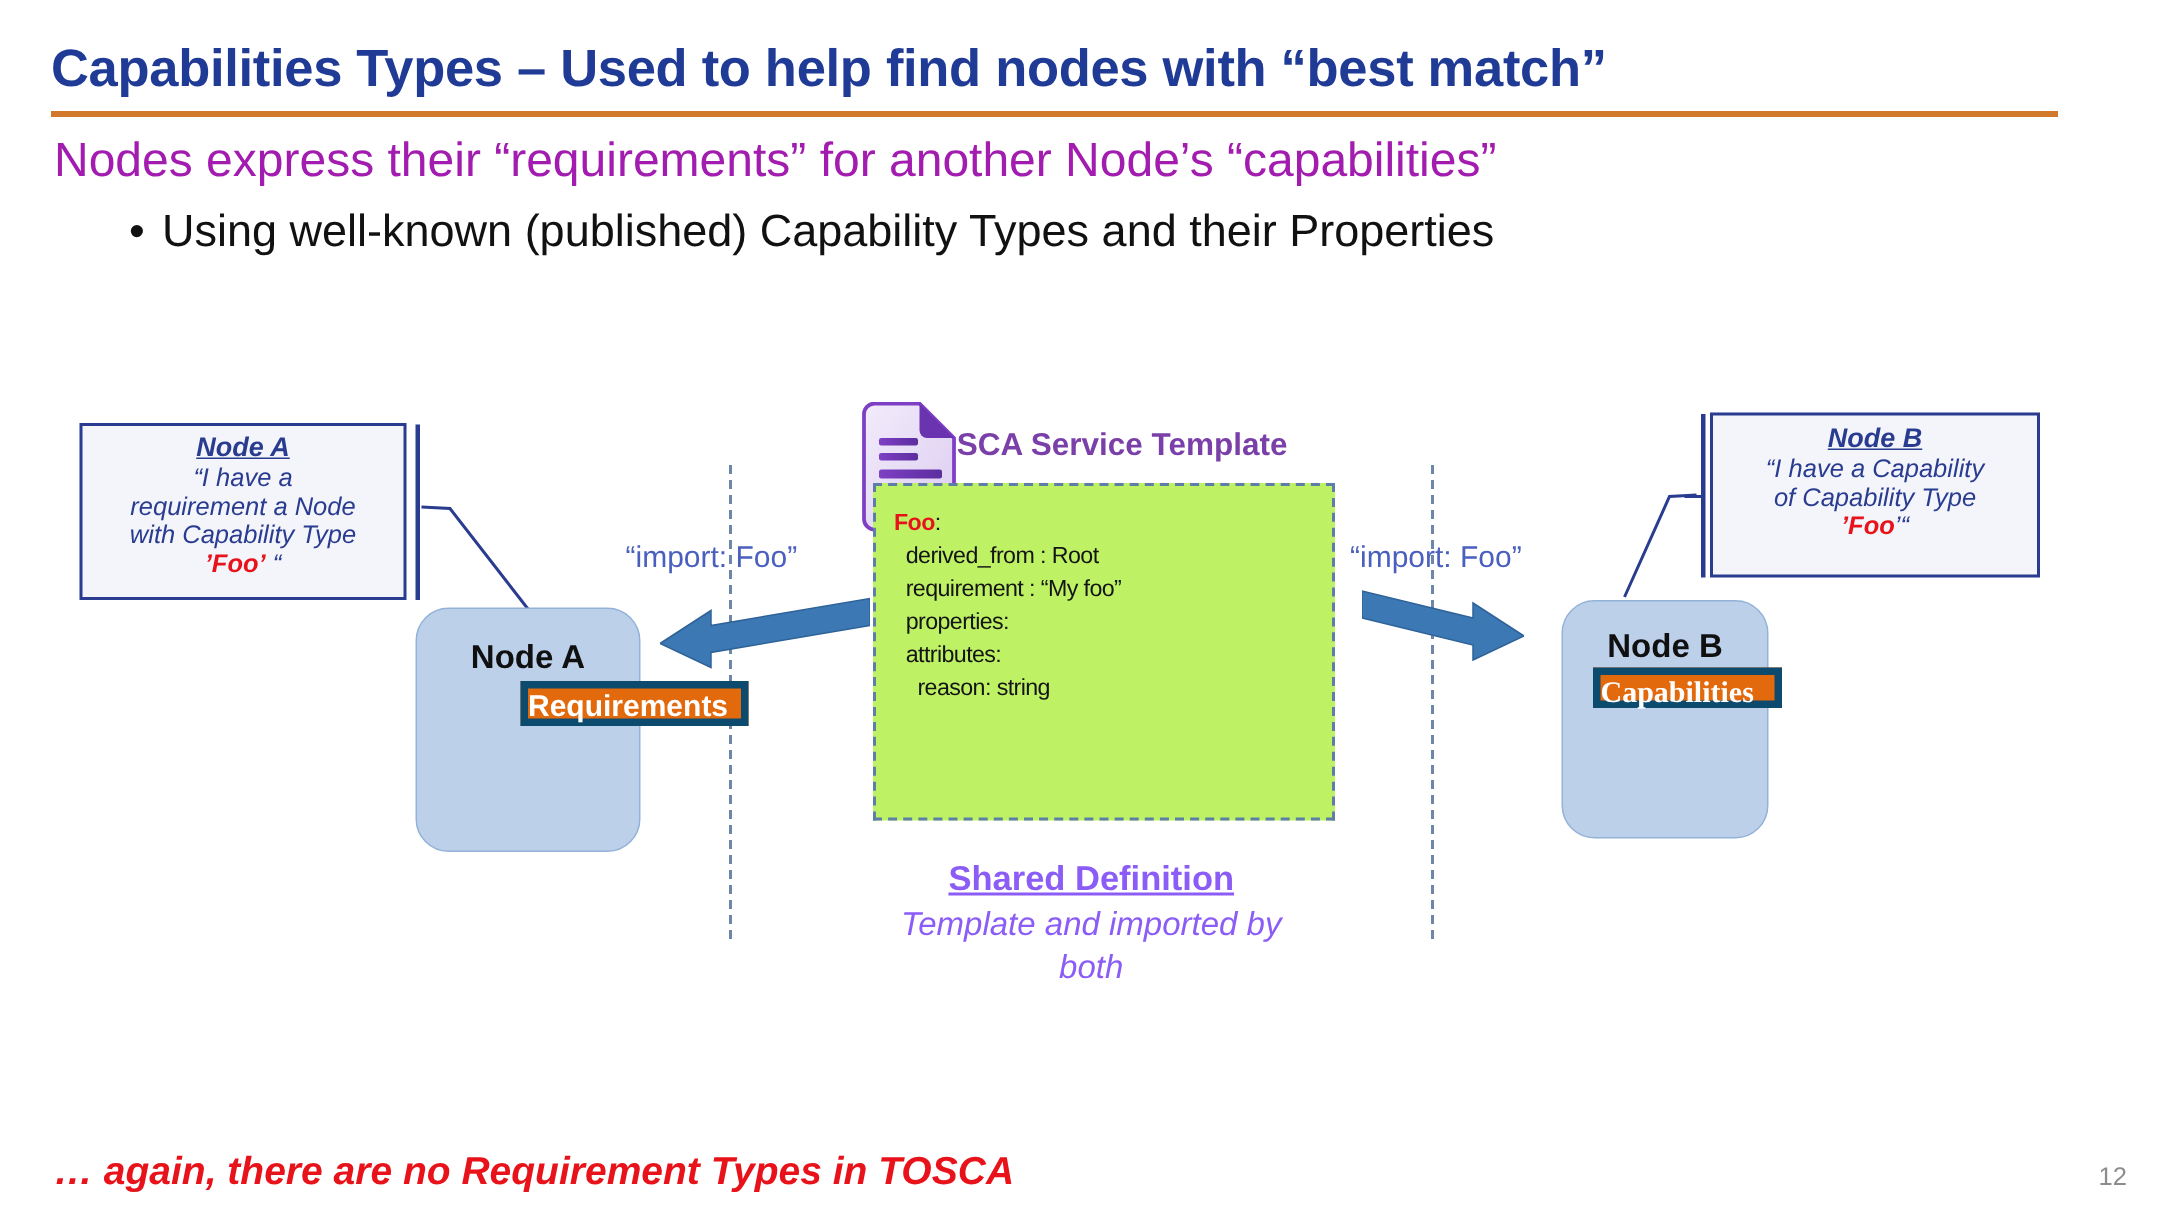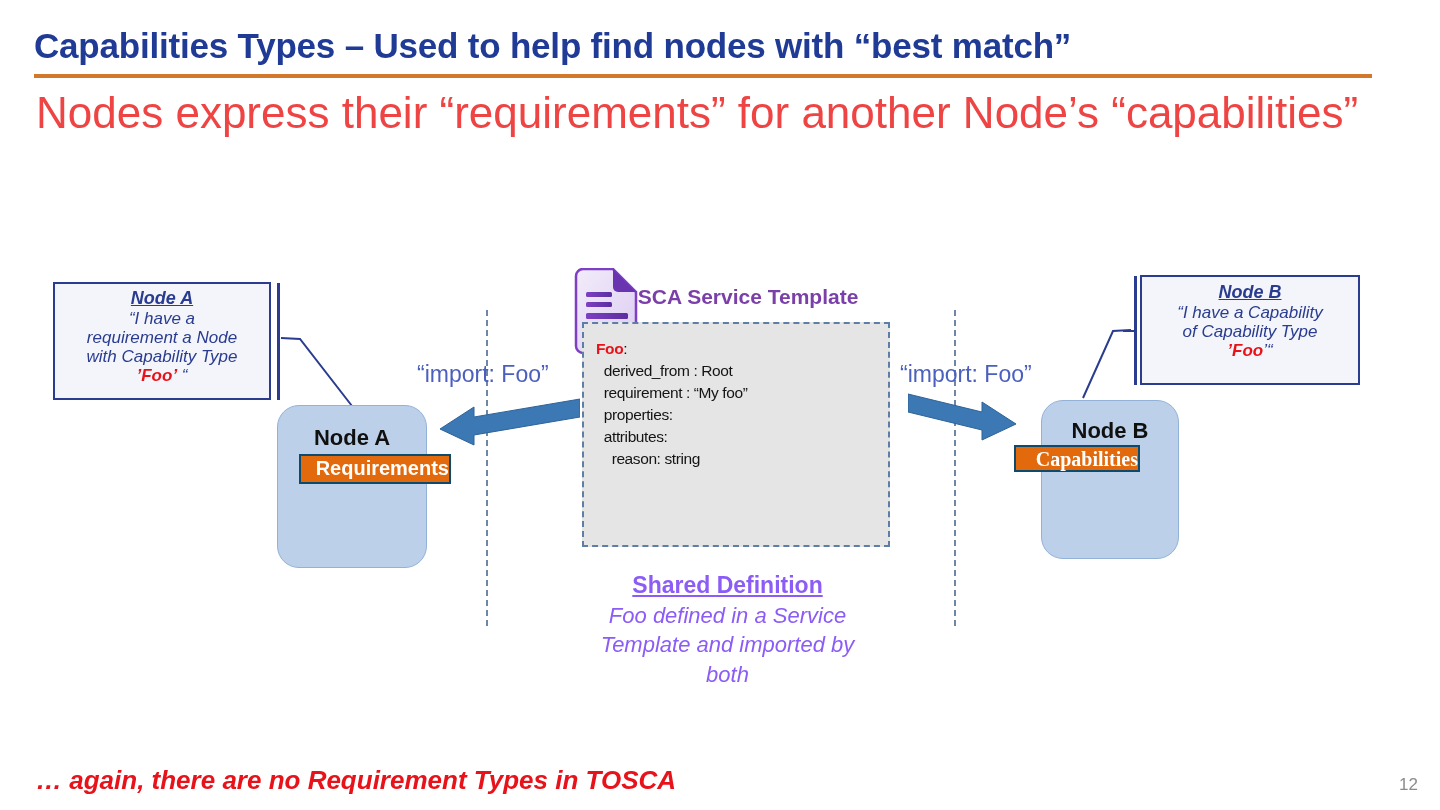--- a/index.html
+++ b/index.html
@@ -28,22 +28,22 @@
   .title-rule {
     position: absolute;
     left: 34px; top: 74px;
     width: 1338px; height: 4px;
     background: #D2782B;
   }
   .subtitle {
     position: absolute;
     left: 36px; top: 88px;
     width: 1340px;
-    font-size: 44px;
-    color: #ef4444;
+    font-size: 32px;
+    color: #a21caf;
     white-space: nowrap;
   }
   .bullet-row {
     position: absolute;
     left: 86px; top: 138px;
     width: 1300px;
     font-size: 30px;
     color: #111111;
     white-space: nowrap;
   }
@@ -132,26 +132,27 @@
     font-weight: bold;
     color: #101010;
   }
   .node-a .node-label { top: 19px; }
   .node-b .node-label { top: 17px; }
 
   .chip {
     position: absolute;
     box-sizing: border-box;
     background: #E2690C;
-    border: 2px solid #0c4a6e;
+    border: 5px solid #0c4a6e;
     color: #ffffff;
     font-size: 20px;
     font-weight: bold;
-    text-align: right;
+    text-align: left;
     line-height: 1.02;
+    margin-left: 48px;
   }
   .chip-req {
     left: 299px; top: 454px;
     width: 152px; height: 30px;
     padding-top: 2px;
   }
   .chip-cap {
     left: 1014px; top: 445px;
     width: 126px; height: 27px;
     padding-top: 2px;
@@ -170,21 +171,21 @@
     color: #7A3FA8;
     white-space: nowrap;
   }
   .doc-icon { position: absolute; left: 570px; top: 268px; }
 
   .code-block {
     position: absolute;
     left: 582px; top: 322px;
     width: 308px; height: 225px;
     box-sizing: border-box;
-    background: #e5e5e5;
+    background: #bef264;
     border: 2px dashed #5E7EA8;
     padding: 14px 0 0 12px;
     font-family: "Liberation Sans", sans-serif;
     font-size: 15.5px;
     color: #141414;
     line-height: 1.42;
     letter-spacing: -0.4px;
   }
   .code-block .k-foo { color: #E8131A; font-weight: bold; }
   .code-line { white-space: pre; }
@@ -206,21 +207,21 @@
   .shared-cap .sc-body {
     font-size: 22px;
     font-style: italic;
     line-height: 1.33;
     display: block;
   }
 
   
   .import-label {
     position: absolute;
-    font-size: 23px;
+    font-size: 20px;
     color: #4A5FBE;
     white-space: nowrap;
   }
   .imp-left  { left: 417px; top: 361px; }
   .imp-right { left: 900px; top: 361px; }
 
   
   .footer-note {
     position: absolute;
     left: 36px; top: 765px;
@@ -238,20 +239,23 @@
   }
 </style>
 </head>
 <body>
 
 <div class="slide">
 
   <div class="title">Capabilities Types – Used to help find nodes with “best match”</div>
   <div class="title-rule"></div>
   <div class="subtitle">Nodes express their “requirements” for another Node’s “capabilities”</div>
+  <div class="bullet-row">
+    <span class="bullet-dot">•</span><span>Using well-known (published) Capability Types and their Properties</span>
+  </div>
 
   <div class="dash-line dash-left"></div>
   <div class="dash-line dash-right"></div>
 
   <svg class="leader" style="left:0;top:0;width:1440px;height:810px;position:absolute;pointer-events:none;">
     <polyline points="281,338 300,339 352,406" fill="none" stroke="#2A3C8F" stroke-width="2"></polyline>
     <polyline points="1131,330 1113,331 1083,398" fill="none" stroke="#2A3C8F" stroke-width="2"></polyline>
   </svg>
 
   <div class="callout callout-a">
@@ -318,21 +322,20 @@
     <div class="code-line"><span class="k-foo">Foo</span><span>:</span></div>
     <div class="code-line">  derived_from : Root</div>
     <div class="code-line">  requirement : “My foo”</div>
     <div class="code-line">  properties:</div>
     <div class="code-line">  attributes:</div>
     <div class="code-line">    reason: string</div>
   </div>
 
   <div class="shared-cap">
     <span class="sc-head">Shared Definition</span>
-    <span class="sc-body">Foo defined in a Service</span>
     <span class="sc-body">Template and imported by</span>
     <span class="sc-body">both</span>
   </div>
 
   <div class="footer-note">… again, there are no Requirement Types in TOSCA</div>
   <div class="page-num">12</div>
 
 </div>
 
 </body></html>

